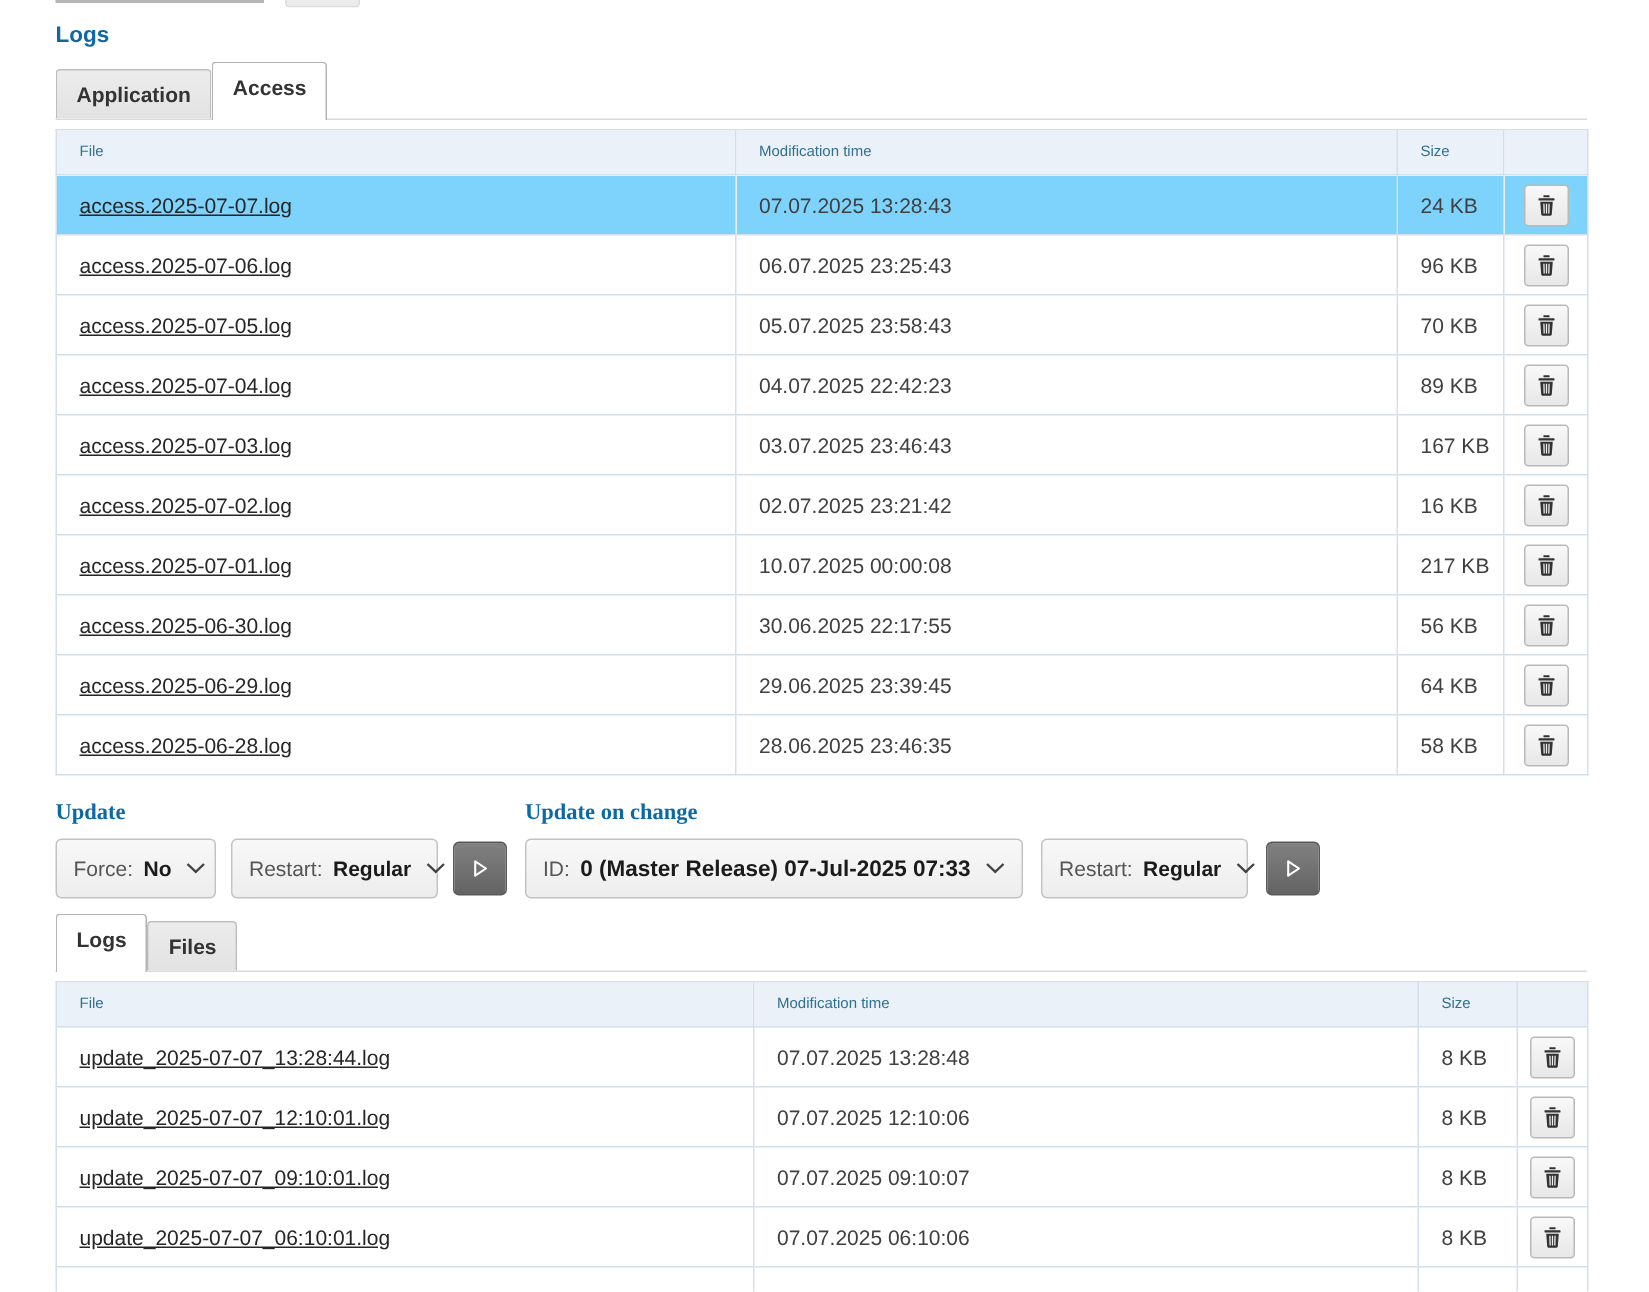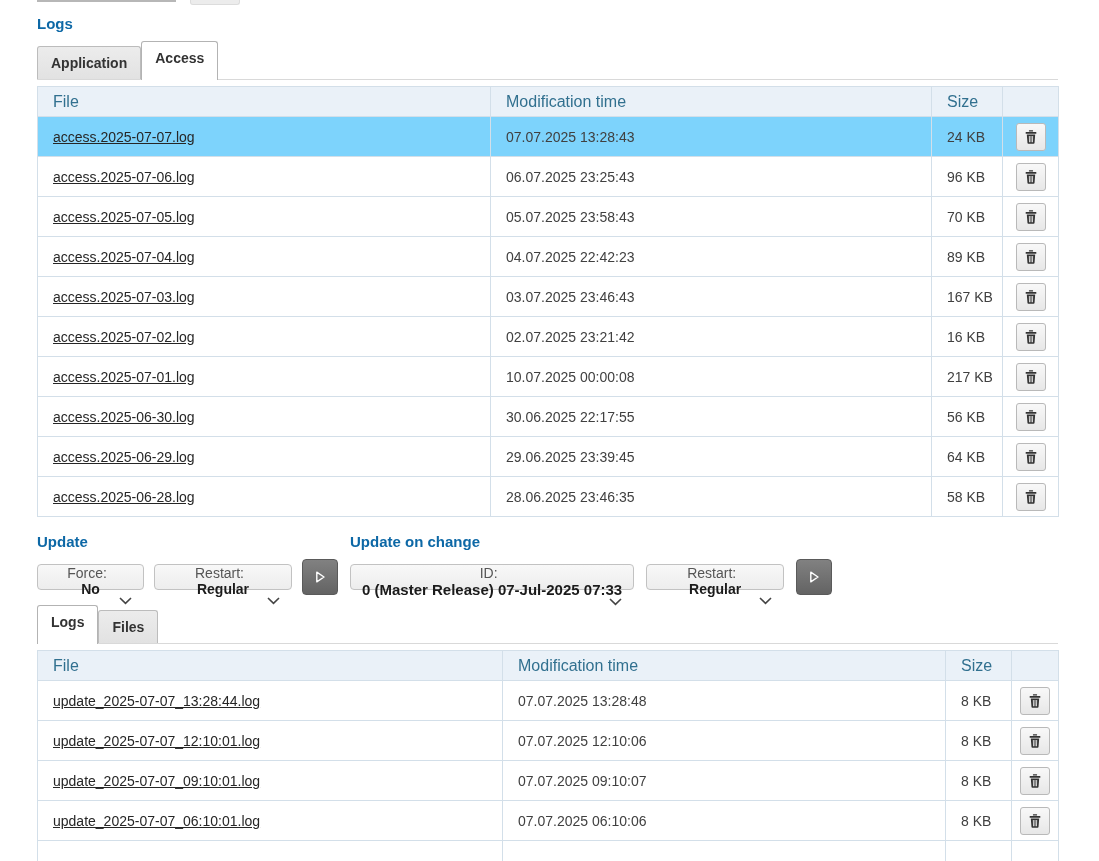--- a/index.html
+++ b/index.html
@@ -11,54 +11,54 @@
   }
   .page { padding: 0 41px 0 37px; position: relative; }
 
   
   .top-input-remnant { position: absolute; left: 37px; top: 0; width: 139px; height: 2px; background: #b7b7b7; }
   .top-button-remnant { position: absolute; left: 190px; top: 0; width: 50px; height: 5px;
     background: #ececec; border: 1px solid #dcdcdc; border-top: none; border-radius: 0 0 3px 3px; }
 
   
   .sec-heading { margin: 16px 0 9px 0; font-size: 15px; line-height: 16px; font-weight: bold; color: #0d68a6; }
-  .update-grid .sec-heading { margin-top: 0; }
+  .update-grid .sec-heading { margin-top: 0; font-family: Liberation Serif, serif; }
 
   
   .tabbar { display: flex; align-items: flex-end; height: 39px; border-bottom: 1px solid #d9d9d9; }
   .tab { display: flex; align-items: center; height: 33px; padding: 12px 13px;
     background: linear-gradient(#ececec, #e2e2e2); border: 1px solid #bcbcbc; border-bottom: none;
     border-radius: 3px 3px 0 0; font-weight: bold; color: #333; cursor: pointer; }
   .tab.active { background: #fff; height: 39px; padding-top: 6px; margin-bottom: -1px;
     border: 1px solid #b3b3b3; border-bottom: none; position: relative; z-index: 2; }
 
   
   table.logtable { border-collapse: collapse; table-layout: fixed; width: 1021px; margin-top: 6px; background: #fff; }
   .logtable th { background: #eaf1f8; color: #31708f; font-weight: normal; text-align: left;
-    height: 30px; padding: 0 0 0 15px; font-size: 16px; }
+    height: 30px; padding: 0 0 0 15px; font-size: 10px; }
   .logtable td { height: 40px; padding: 0 0 0 15px; color: #404040; }
   .logtable th, .logtable td { border: 1px solid #d3dfe9; overflow: hidden; white-space: nowrap; }
   .logtable td.c-del { padding: 0; text-align: center; }
   .logtable tr.highlight td { background: #7dd3fc; }
   .logtable tr.partial .del-btn { visibility: hidden; }
   a.file-link { color: #262626; text-decoration: underline; cursor: pointer; }
 
   .del-btn { width: 30px; height: 28px; border: 1px solid #b9b9b9; border-radius: 3px;
     background: linear-gradient(#f8f8f8, #e7e7e7); cursor: pointer;
     display: inline-flex; align-items: center; justify-content: center; vertical-align: middle; }
 
   
   .update-grid { display: flex; margin-top: 17px; align-items: flex-start; }
   .update-group + .update-group { margin-left: 12px; }
   .controls { display: flex; align-items: center; }
   .g1.controls { gap: 10px; }
   .g2.controls { gap: 12px; }
-  .dd { display: flex; align-items: center; height: 26px; padding: 0 11px;
+  .dd { display: flex; align-items: center; height: 40px; padding: 0 11px;
     border: 1px solid #c2c2c2; border-radius: 4px; background: linear-gradient(#f8f8f8, #ededed);
-    cursor: pointer; white-space: nowrap; flex-direction: column; }
+    cursor: pointer; white-space: nowrap; }
   .dd .lbl { color: #555; margin-right: 7px; }
   .dd .val { font-weight: bold; color: #1b1b1b; }
   .dd .chev { margin-left: auto; padding-left: 10px; display: flex; align-items: center; flex: 0 0 auto; }
   .dd-force { width: 107px; }
   .dd-restart { width: 138px; }
   .dd-id .val { font-size: 15px; }
   .play-btn { width: 36px; height: 36px; border: 1px solid #5a5a5a; border-radius: 4px;
     background: linear-gradient(#818181, #636363); cursor: pointer;
     display: flex; align-items: center; justify-content: center; }
 

